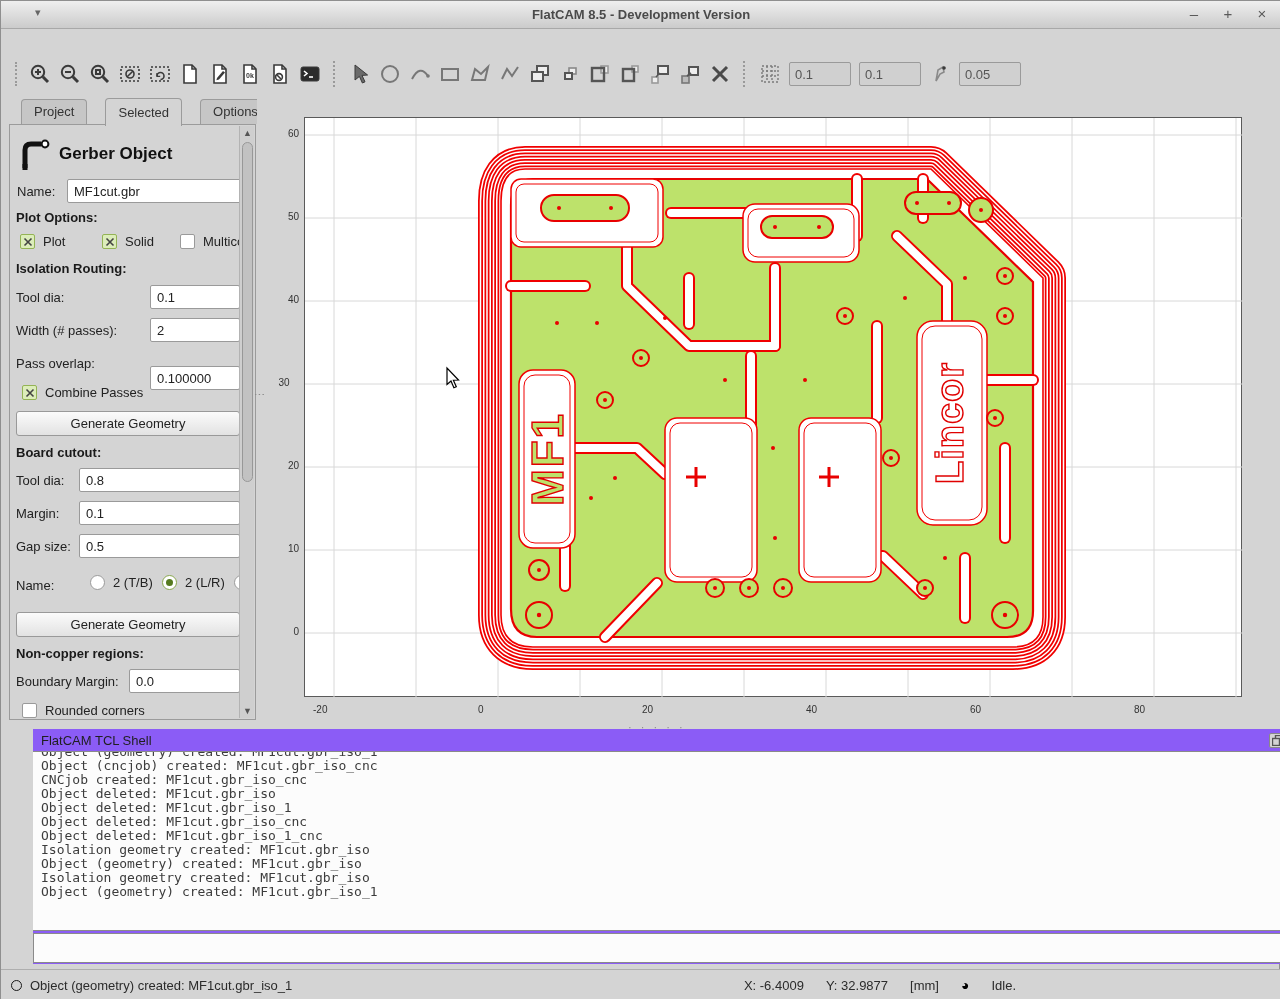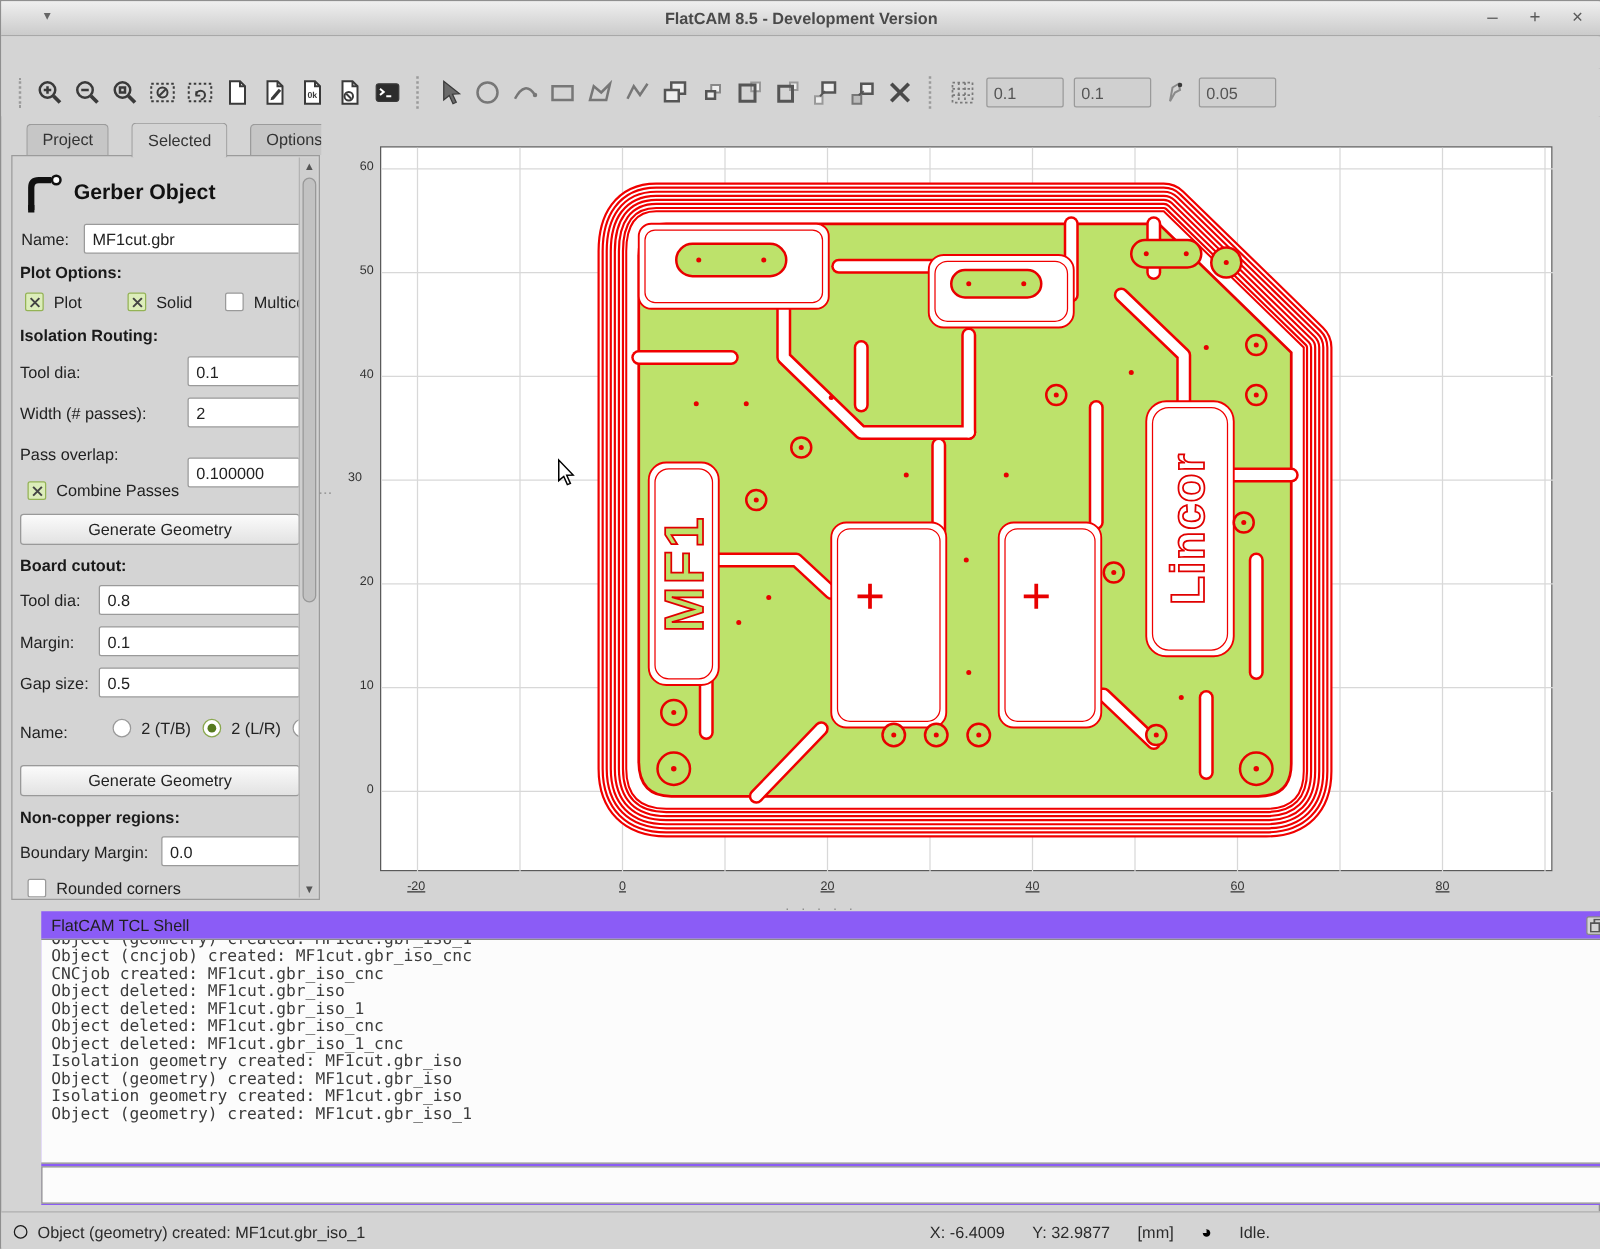--- a/index.html
+++ b/index.html
@@ -68,21 +68,21 @@
     font-size:9px; text-align:center; line-height:14px; }
   .vscroll .arr.up { top:0; } .vscroll .arr.dn { bottom:0; }
   .vscroll .thumb { position:absolute; left:2px; width:11px; background:#c2c2c2;
     border:1px solid #989898; border-radius:6px; }
 
   
   .plotwrap { position:absolute; left:256px; top:92px; width:1024px; height:636px; background:#d4d4d4; }
   .plot { position:absolute; left:47px; top:24px; width:938px; height:580px;
     background:#fff; border:1px solid #5a5a5a; }
   .ytick { position:absolute; width:30px; text-align:right; font-size:10px; color:#333; left:12px; }
-  .xtick { position:absolute; width:40px; text-align:center; font-size:10px; color:#333; top:611px;text-decoration:underline; }
+  .xtick { position:absolute; width:40px; text-align:left; font-size:10px; color:#333; top:611px; }
   .hdots { position:absolute; left:371px; top:628px; color:#8a8a8a; font-size:11px; letter-spacing:3px; }
   .vdots { position:absolute; left:0px; top:296px; color:#8a8a8a; font-size:11px; line-height:6px;
     writing-mode:vertical-rl; letter-spacing:3px; }
 
   
   .shelldock { position:absolute; left:0; top:728px; width:1280px; height:235px; background:#8b5cf6;margin-left:32px; }
   .shell-title { position:absolute; left:0; top:0; right:0; height:22px; display:flex; align-items:center;
     padding-left:8px; color:#1f1f1f; }
   .shell-btn { position:absolute; top:4px; width:16px; height:15px; border:1px solid #888;
     border-radius:2px; display:flex; align-items:center; justify-content:center; background:#d4d4d4; }

